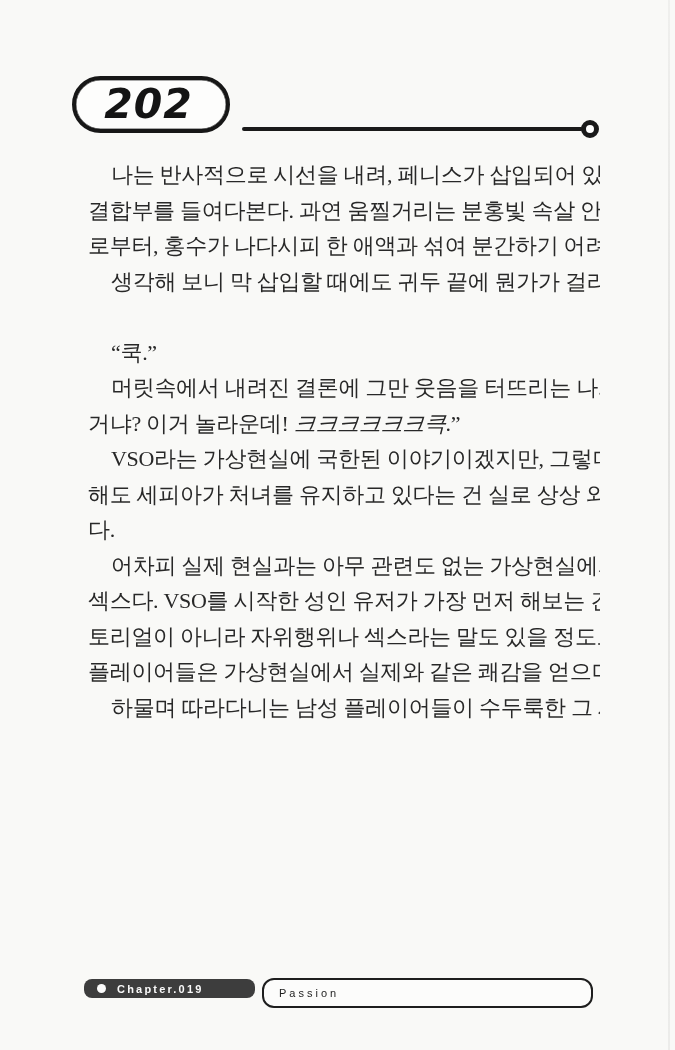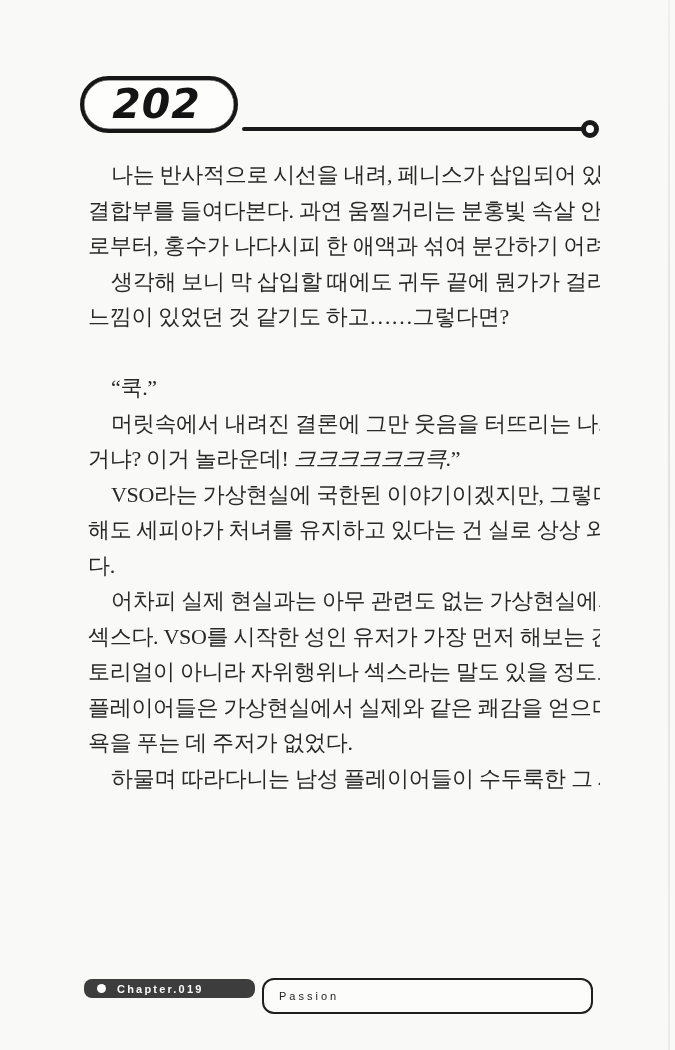--- a/index.html
+++ b/index.html
@@ -14,21 +14,21 @@
 
   
   .scan-edge {
     position:absolute; top:0; right:5px; width:2px; height:100%;
     background:linear-gradient(180deg,#ededeb 0%,#dddddb 40%,#e9e9e7 100%);
     opacity:.8;
   }
 
   
   .page-pill {
-    position:absolute; left:80px; top:76px; width:158px; height:57px;
+    position:absolute; left:72px; top:76px; width:158px; height:57px;
     background:#fdfdfc; border:4.5px solid #171717; border-radius:29px;
     display:flex; align-items:center; justify-content:center;
     box-shadow:0 0 0 0.5px #555 inset;
   }
   .page-number {
     font-family:"DejaVu Sans","Liberation Sans",sans-serif;
     font-style:italic; font-weight:bold; font-size:41px; color:#141414;
     letter-spacing:1px; padding-right:5px; line-height:1;
   }
   .head-rule {
@@ -59,21 +59,21 @@
   .chapter-dot {
     width:9px; height:9px; background:#fcfcfc; border-radius:50%;
     margin-left:13px; flex:none;
   }
   .chapter-label {
     font-family:"Liberation Sans","DejaVu Sans",sans-serif;
     font-size:11px; font-weight:bold; color:#fafafa;
     letter-spacing:2.2px; margin-left:11px; padding-top:1px; line-height:1;
   }
   .title-pill {
-    position:absolute; left:262px; top:978px; width:331px; height:36px;
+    position:absolute; left:262px; top:978px; width:331px; height:30px;
     background:#fcfcfb; border:2.5px solid #1e1e1e; border-radius:12px;
     display:flex; align-items:center;
   }
   .title-label {
     font-family:"Liberation Sans","DejaVu Sans",sans-serif;
     font-size:11px; font-weight:500; color:#1e1e1e;
     letter-spacing:3px; margin-left:15px; padding-top:1px; line-height:1;
   }
 </style>
 </head>
@@ -89,33 +89,31 @@
     </div>
     <div class="head-rule"></div>
     <div class="head-rule-circle"></div>
   </header>
 
   <main class="text-block" id="text-block">
       <div class="line indent"><span>나는 반사적으로 시선을 내려, 페니스가 삽입되어 있는</span></div>
       <div class="line"><span>결합부를 들여다본다. 과연 움찔거리는 분홍빛 속살 안쪽으</span></div>
       <div class="line"><span>로부터, 홍수가 나다시피 한 애액과 섞여 분간하기 어려운</span></div>
       <div class="line indent"><span>생각해 보니 막 삽입할 때에도 귀두 끝에 뭔가가 걸리는</span></div>
-      <div class="line"><span>느낌이 있었던 것 같기도 하고……그렇다면?</span></div>
       <div class="line"></div>
       <div class="line indent"><span>“쿡.”</span></div>
       <div class="line indent"><span>머릿속에서 내려진 결론에 그만 웃음을 터뜨리는 나.</span></div>
       <div class="line"><span>거냐? 이거 놀라운데! </span><span class="it">크크크크크크큭</span><span>.”</span></div>
       <div class="line indent"><span>VSO라는 가상현실에 국한된 이야기이겠지만, 그렇다고</span></div>
       <div class="line"><span>해도 세피아가 처녀를 유지하고 있다는 건 실로 상상 외였</span></div>
       <div class="line"><span>다.</span></div>
       <div class="line indent"><span>어차피 실제 현실과는 아무 관련도 없는 가상현실에서의</span></div>
       <div class="line"><span>섹스다. VSO를 시작한 성인 유저가 가장 먼저 해보는 건 튜</span></div>
       <div class="line"><span>토리얼이 아니라 자위행위나 섹스라는 말도 있을 정도로,</span></div>
       <div class="line"><span>플레이어들은 가상현실에서 실제와 같은 쾌감을 얻으며 성</span></div>
-      <div class="line"><span>욕을 푸는 데 주저가 없었다.</span></div>
       <div class="line indent"><span>하물며 따라다니는 남성 플레이어들이 수두룩한 그 세피</span></div>
     </main>
 
   <footer>
     <div class="chapter-pill">
       <span class="chapter-dot"></span>
       <span class="chapter-label">Chapter.019</span>
     </div>
     <div class="title-pill">
       <span class="title-label">Passion</span>

